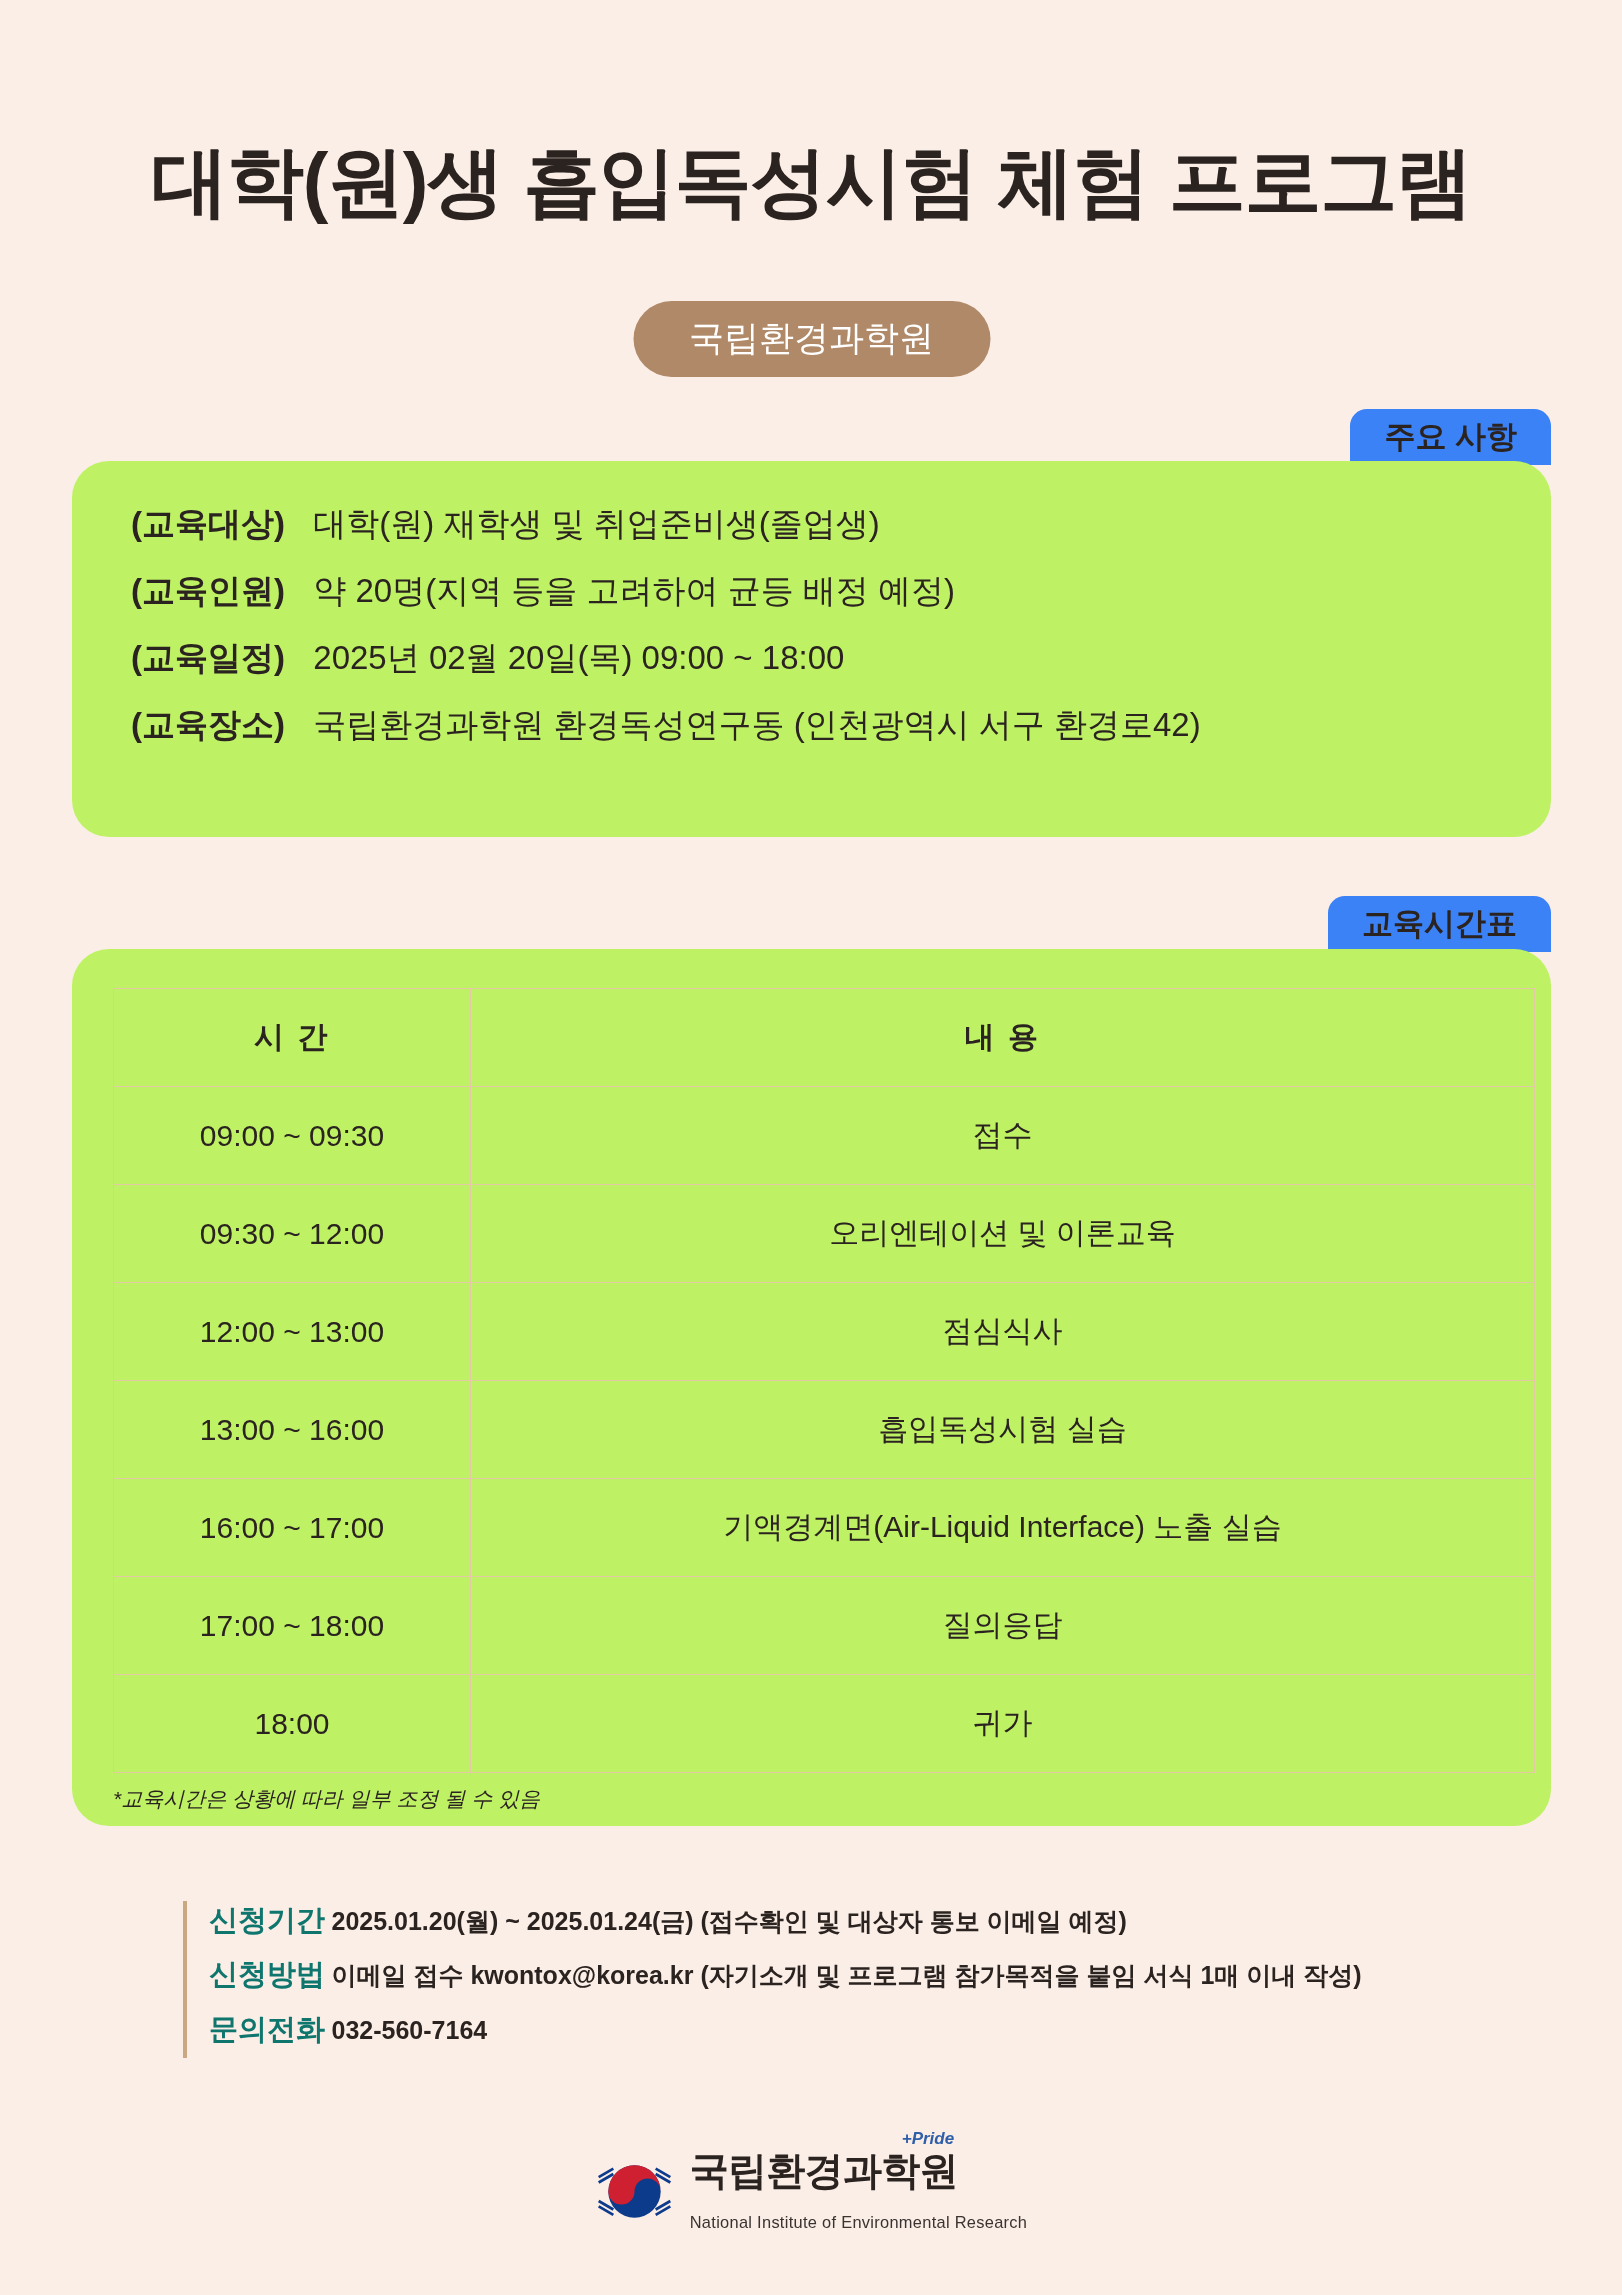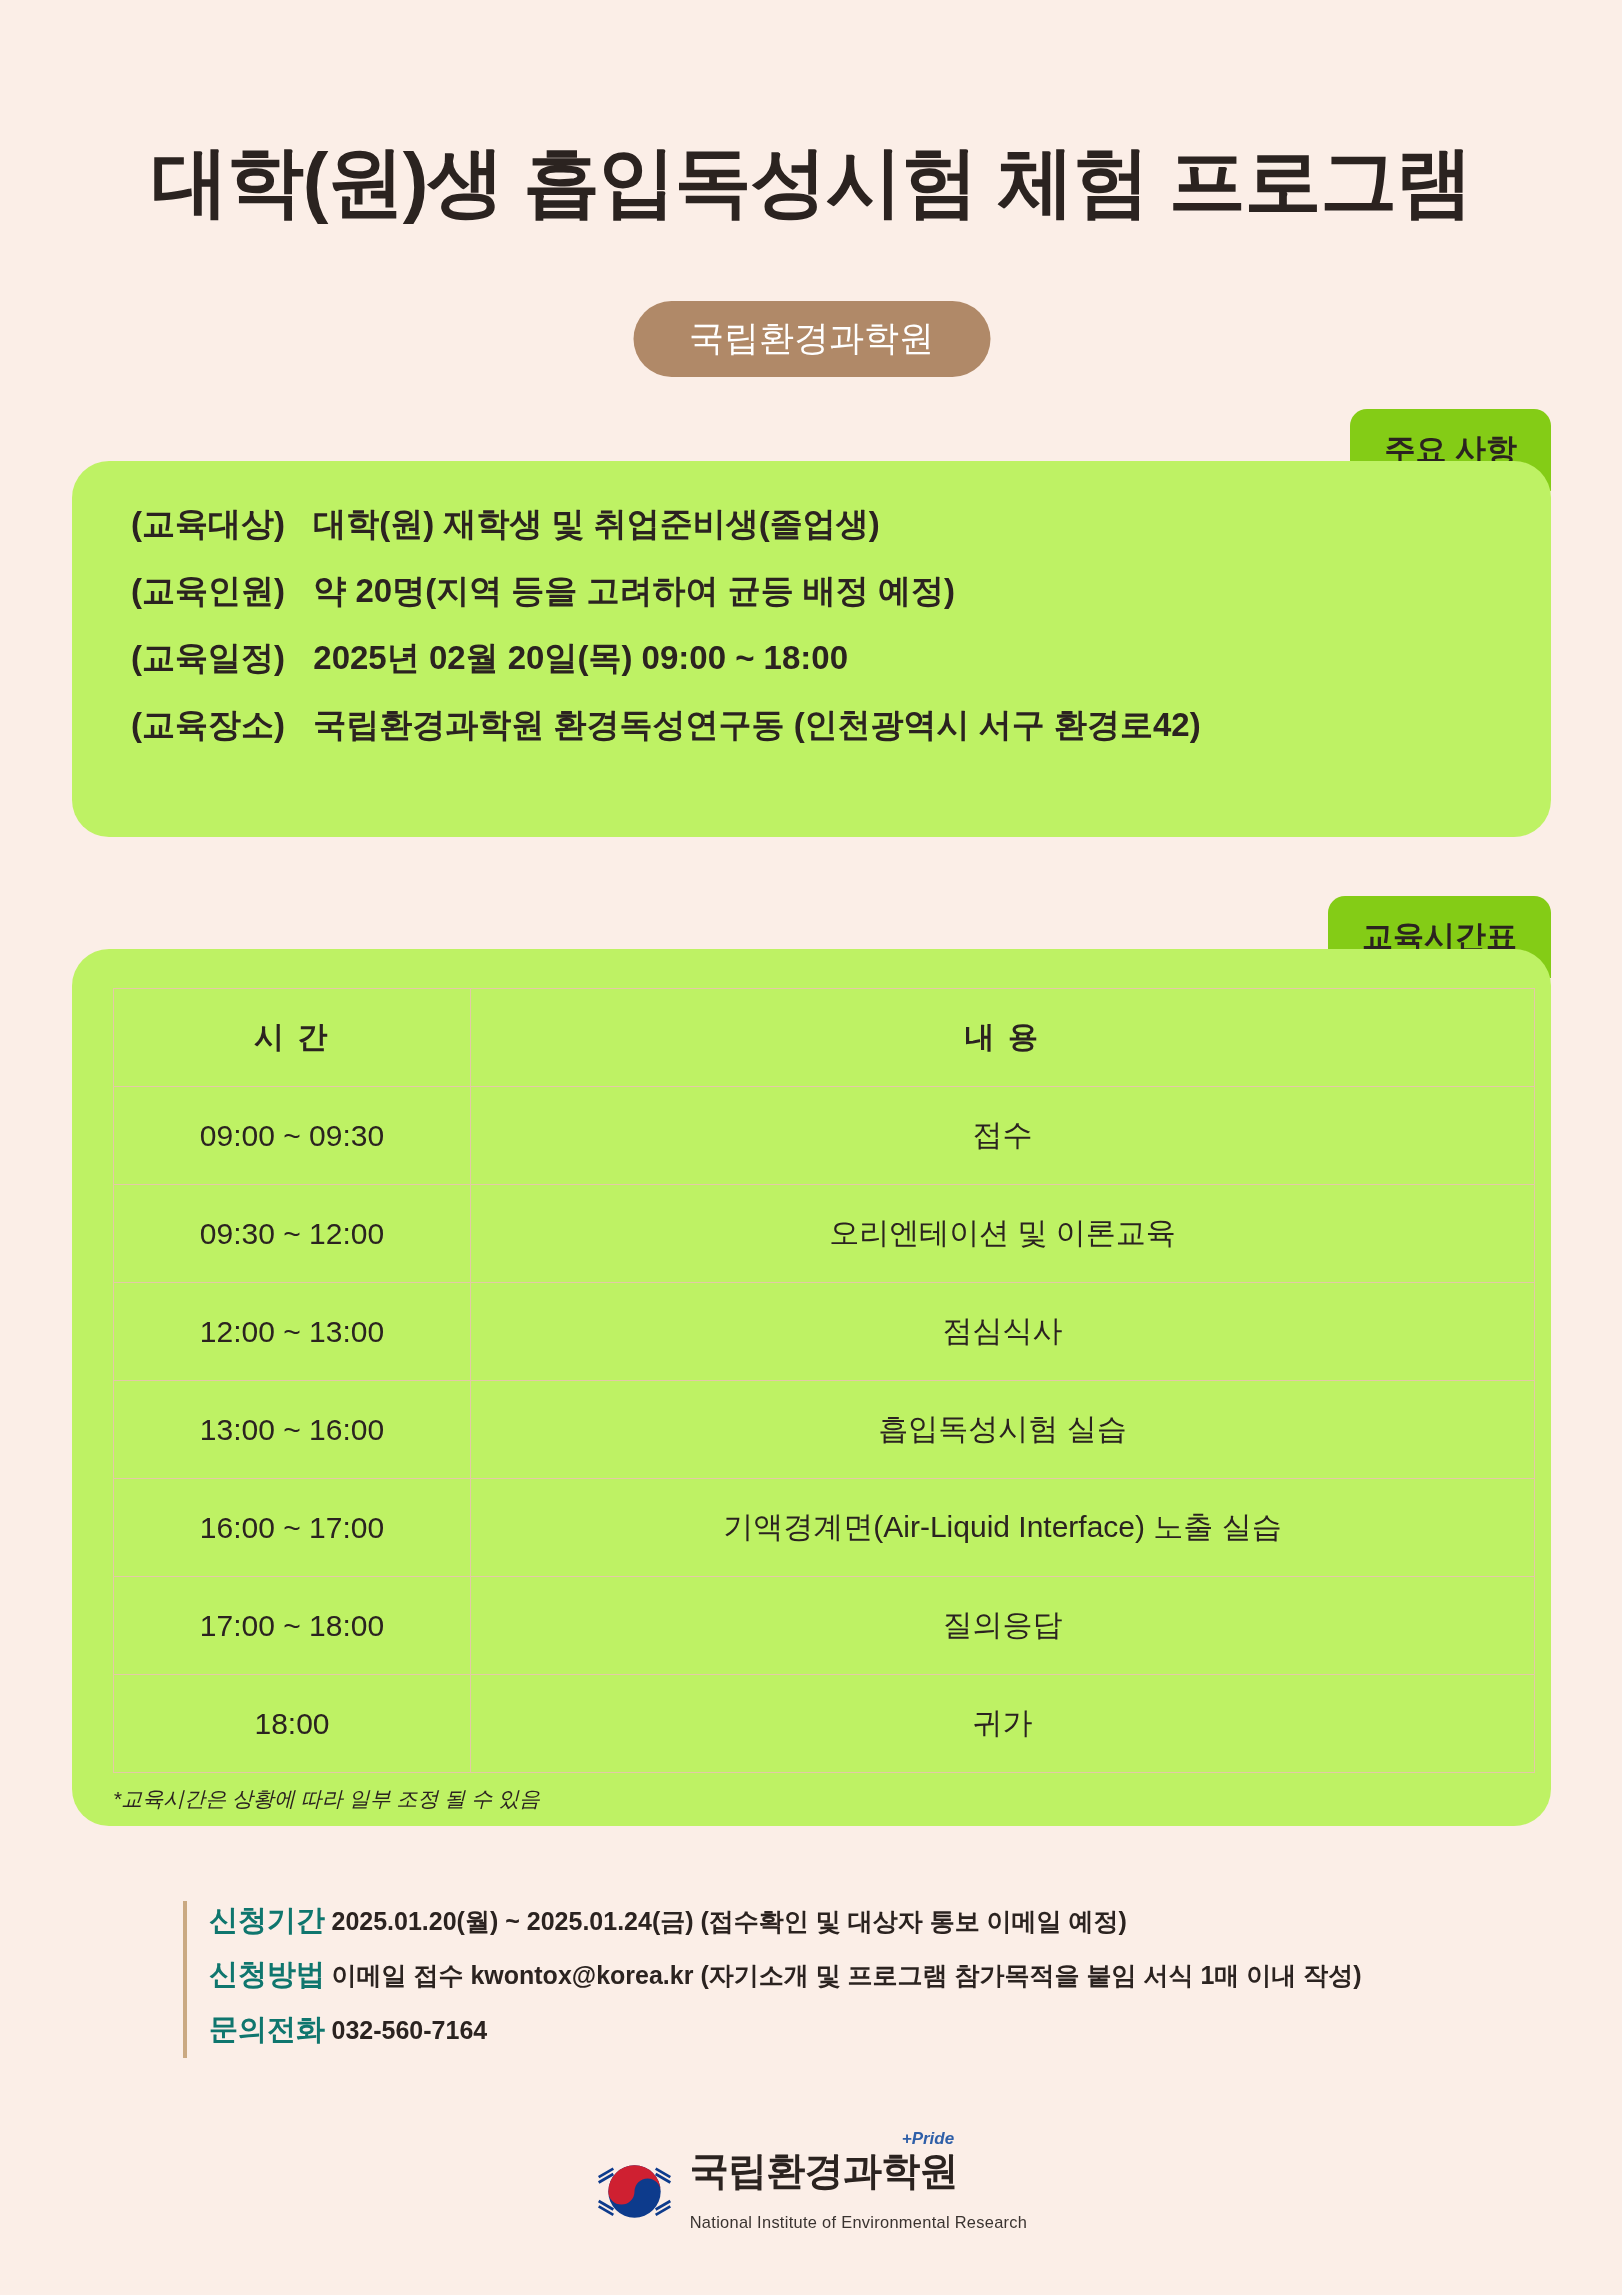--- a/index.html
+++ b/index.html
@@ -44,25 +44,25 @@
     font-size: 35px;
     font-weight: normal;
     padding: 14.4px 56px;
     border-radius: 39px;
     white-space: nowrap;
   }
 
   
   .tab {
     position: absolute;
-    background: #84cc16;
+    background: #3b82f6;
     color: #2b2320;
     font-size: 31px;
     font-weight: bold;
-    padding: 20px 34px;
+    padding: 7px 34px;
     border-radius: 17px 17px 0 0;
     white-space: nowrap;
   }
   .tab-main { top: 409px; right: 72px; }
   .tab-sched { top: 896px; right: 72px; }
 
   
   .card {
     position: absolute;
     background: #bef264;
@@ -93,21 +93,21 @@
     margin-bottom: 22px;
     white-space: nowrap;
   }
   .info-row:last-child { margin-bottom: 0; }
   .info-label {
     font-weight: bold;
     min-width: 164px;
   }
   .info-value {
     margin-left: 18.3px;
-    font-weight: bold;
+    font-weight: normal;
     text-align: right;
   }
 
   
   table.sched {
     width: 100%;
     border-collapse: collapse;
     table-layout: fixed;
   }
   table.sched th, table.sched td {

